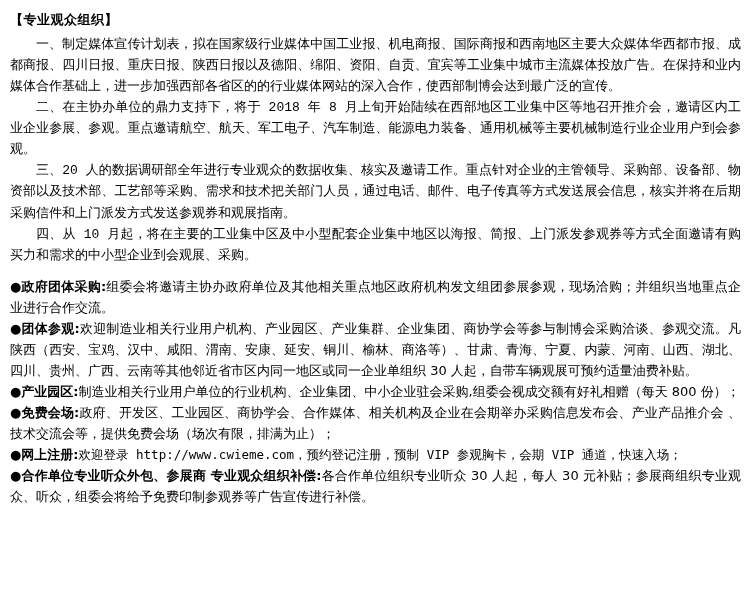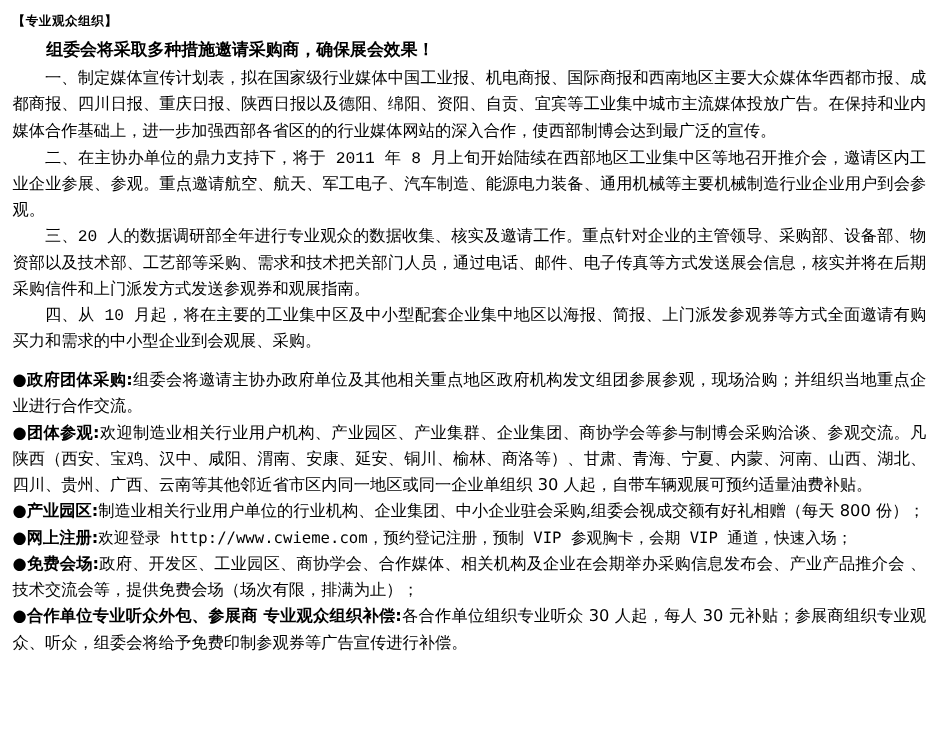--- a/index.html
+++ b/index.html
@@ -15,21 +15,21 @@
     font-size: 13px;
     line-height: 1.55;
   }
   .page {
     width: 751px;
     box-sizing: border-box;
     padding: 8px 10px 10px 10px;
   }
   .section-heading {
     font-weight: bold;
-    font-size: 10px;
+    font-size: 13px;
     letter-spacing: 0.5px;
     margin: 2px 0 4px 0;
     white-space: nowrap;
   }
   .lead {
     font-weight: bold;
     font-size: 13.5px;
     margin: 0 0 2px 0;
     text-indent: 2em;
   }
@@ -61,23 +61,22 @@
     font-size: 12.5px;
   }
 </style>
 </head>
 <body>
 
 <div class="page">
 
   <div>
     <div class="section-heading">【专业观众组织】</div>
-    <p class="lead">组委会将采取多种措施邀请采购商，确保展会效果！</p>
     <p class="para">一、制定媒体宣传计划表，拟在国家级行业媒体中国工业报、机电商报、国际商报和西南地区主要大众媒体华西都市报、成都商报、四川日报、重庆日报、陕西日报以及德阳、绵阳、资阳、自贡、宜宾等工业集中城市主流媒体投放广告。在保持和业内媒体合作基础上，进一步加强西部各省区的的行业媒体网站的深入合作，使西部制博会达到最广泛的宣传。</p>
-    <p class="para">二、在主协办单位的鼎力支持下，将于 2011 年 8 月上旬开始陆续在西部地区工业集中区等地召开推介会，邀请区内工业企业参展、参观。重点邀请航空、航天、军工电子、汽车制造、能源电力装备、通用机械等主要机械制造行业企业用户到会参观。</p>
+    <p class="para">二、在主协办单位的鼎力支持下，将于 2018 年 8 月上旬开始陆续在西部地区工业集中区等地召开推介会，邀请区内工业企业参展、参观。重点邀请航空、航天、军工电子、汽车制造、能源电力装备、通用机械等主要机械制造行业企业用户到会参观。</p>
     <p class="para">三、20 人的数据调研部全年进行专业观众的数据收集、核实及邀请工作。重点针对企业的主管领导、采购部、设备部、物资部以及技术部、工艺部等采购、需求和技术把关部门人员，通过电话、邮件、电子传真等方式发送展会信息，核实并将在后期采购信件和上门派发方式发送参观券和观展指南。</p>
     <p class="para">四、从 10 月起，将在主要的工业集中区及中小型配套企业集中地区以海报、简报、上门派发参观券等方式全面邀请有购买力和需求的中小型企业到会观展、采购。</p>
   </div>
 
   <div class="spacer-md"></div>
 
   <div>
 
     <p class="bullet-block">
       <span class="bullet-mark">●</span><span class="bullet-title">政府团体采购:</span><span>组委会将邀请主协办政府单位及其他相关重点地区政府机构发文组团参展参观，现场洽购；并组织当地重点企业进行合作交流。</span>
@@ -85,25 +84,25 @@
 
     <p class="bullet-block">
       <span class="bullet-mark">●</span><span class="bullet-title">团体参观:</span><span>欢迎制造业相关行业用户机构、产业园区、产业集群、企业集团、商协学会等参与制博会采购洽谈、参观交流。凡陕西（西安、宝鸡、汉中、咸阳、渭南、安康、延安、铜川、榆林、商洛等）、甘肃、青海、宁夏、内蒙、河南、山西、湖北、四川、贵州、广西、云南等其他邻近省市区内同一地区或同一企业单组织 30 人起，自带车辆观展可预约适量油费补贴。</span>
     </p>
 
     <p class="bullet-block">
       <span class="bullet-mark">●</span><span class="bullet-title">产业园区:</span><span>制造业相关行业用户单位的行业机构、企业集团、中小企业驻会采购,组委会视成交额有好礼相赠（每天 800 份）；</span>
     </p>
 
     <p class="bullet-block">
-      <span class="bullet-mark">●</span><span class="bullet-title">网上注册:</span><span class="mono">欢迎登录 http://www.cwieme.com，预约登记注册，预制 VIP 参观胸卡，会期 VIP 通道，快速入场；</span>
+      <span class="bullet-mark">●</span><span class="bullet-title">免费会场:</span><span>政府、开发区、工业园区、商协学会、合作媒体、相关机构及企业在会期举办采购信息发布会、产业产品推介会 、技术交流会等，提供免费会场（场次有限，排满为止）；</span>
     </p>
 
     <p class="bullet-block">
-      <span class="bullet-mark">●</span><span class="bullet-title">免费会场:</span><span>政府、开发区、工业园区、商协学会、合作媒体、相关机构及企业在会期举办采购信息发布会、产业产品推介会 、技术交流会等，提供免费会场（场次有限，排满为止）；</span>
+      <span class="bullet-mark">●</span><span class="bullet-title">网上注册:</span><span class="mono">欢迎登录 http://www.cwieme.com，预约登记注册，预制 VIP 参观胸卡，会期 VIP 通道，快速入场；</span>
     </p>
 
 
     <p class="bullet-block">
       <span class="bullet-mark">●</span><span class="bullet-title">合作单位专业听众外包、参展商 专业观众组织补偿:</span><span>各合作单位组织专业听众 30 人起，每人 30 元补贴；参展商组织专业观众、听众，组委会将给予免费印制参观券等广告宣传进行补偿。</span>
     </p>
   </div>
 
 </div>
 

